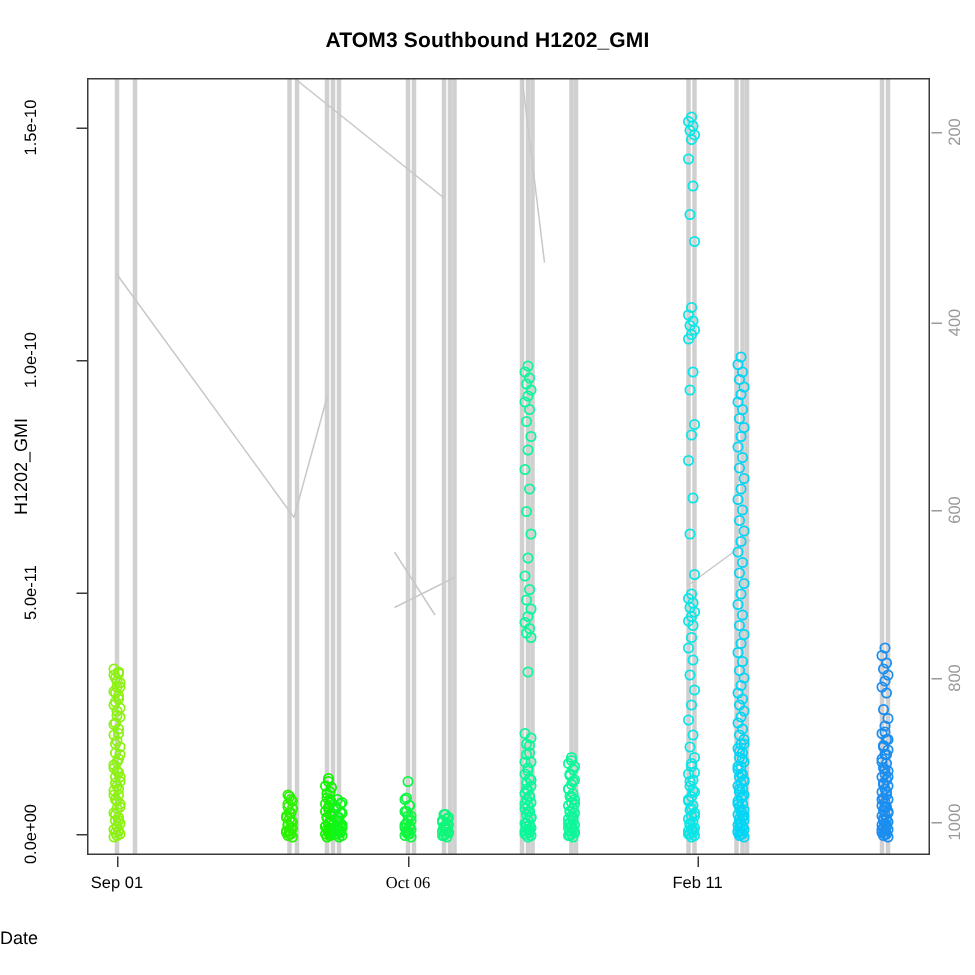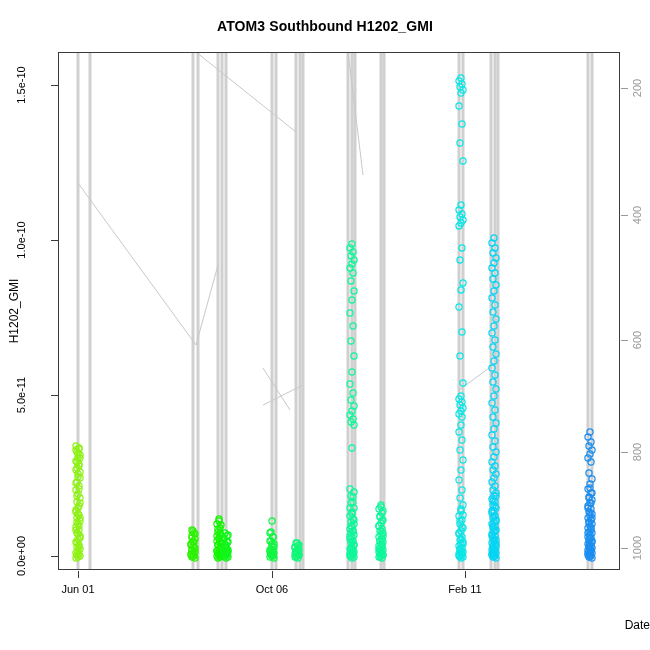--- a/index.html
+++ b/index.html
@@ -31,21 +31,21 @@
     position:absolute;left:2px;top:50%;font-size:12px;color:#000;white-space:nowrap;
     transform:translate(0,-50%) rotate(-90deg);transform-origin:left center;
   }
   .ytick-right{
     position:absolute;font-size:11px;color:#9a9a9a;white-space:nowrap;
   }
   .xtick{
     position:absolute;font-size:11px;color:#000;white-space:nowrap;text-align:center;
   }
   .xlabel{
-    position:absolute;left:0;top:618px;width:650px;text-align:right;
+    position:absolute;left:0;top:618px;width:650px;text-align:left;
     font-size:12px;color:#000;
   }
   .tickmark{position:absolute;background:#3a3a3a;}
   .tickmark.right{background:#9a9a9a;}
 </style>
 </head>
 <body>
 
 <div id="root">
 
@@ -658,23 +658,23 @@
       <div class="ytick-right" style="left: 624px; top: 88px; width: 26px; text-align: center; transform: translate(0px, -50%) rotate(-90deg); transform-origin: center center;">200</div>
       <div class="tickmark right" style="left: 621px; top: 215px; width: 7px; height: 1px;"></div>
       <div class="ytick-right" style="left: 624px; top: 215px; width: 26px; text-align: center; transform: translate(0px, -50%) rotate(-90deg); transform-origin: center center;">400</div>
       <div class="tickmark right" style="left: 621px; top: 340px; width: 7px; height: 1px;"></div>
       <div class="ytick-right" style="left: 624px; top: 340px; width: 26px; text-align: center; transform: translate(0px, -50%) rotate(-90deg); transform-origin: center center;">600</div>
       <div class="tickmark right" style="left: 621px; top: 452px; width: 7px; height: 1px;"></div>
       <div class="ytick-right" style="left: 624px; top: 452px; width: 26px; text-align: center; transform: translate(0px, -50%) rotate(-90deg); transform-origin: center center;">800</div>
       <div class="tickmark right" style="left: 621px; top: 548px; width: 7px; height: 1px;"></div>
       <div class="ytick-right" style="left: 624px; top: 548px; width: 26px; text-align: center; transform: translate(0px, -50%) rotate(-90deg); transform-origin: center center;">1000</div>
       <div class="tickmark" style="left: 78px; top: 571px; width: 1px; height: 7px;"></div>
-      <div class="xtick" style="left: 38px; top: 583px; width: 80px;">Jun 01</div>
+      <div class="xtick" style="left: 38px; top: 583px; width: 80px;">Sep 01</div>
       <div class="tickmark" style="left: 272px; top: 571px; width: 1px; height: 7px;"></div>
-      <div class="xtick" style="left: 232px; top: 583px; width: 80px;">Oct 06</div>
+      <div class="xtick" style="left: 232px; top: 583px; width: 80px; font-family: Liberation Serif, serif;">Oct 06</div>
       <div class="tickmark" style="left: 465px; top: 571px; width: 1px; height: 7px;"></div>
       <div class="xtick" style="left: 425px; top: 583px; width: 80px;">Feb 11</div>
     </div>
 
   <div class="xlabel">Date</div>
   <div class="ylabel-left" id="ylabel-left" style="top: 311px; left: 14px; transform: translate(-50%, -50%) rotate(-90deg); transform-origin: center center;">H1202_GMI</div>
 
 </div>
 
 </body></html>

